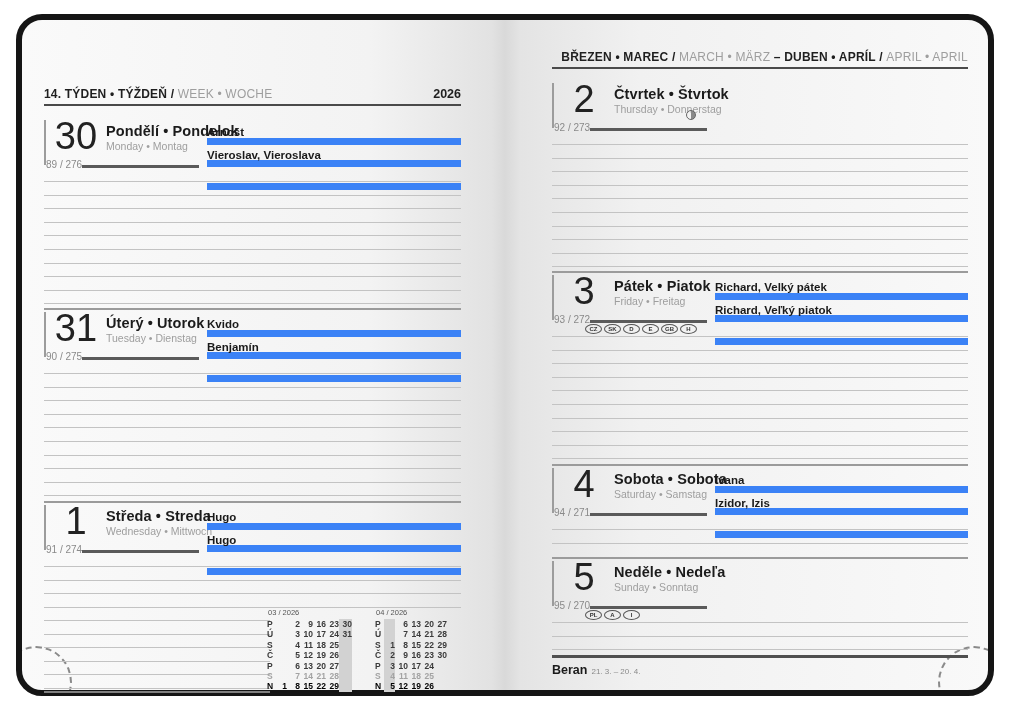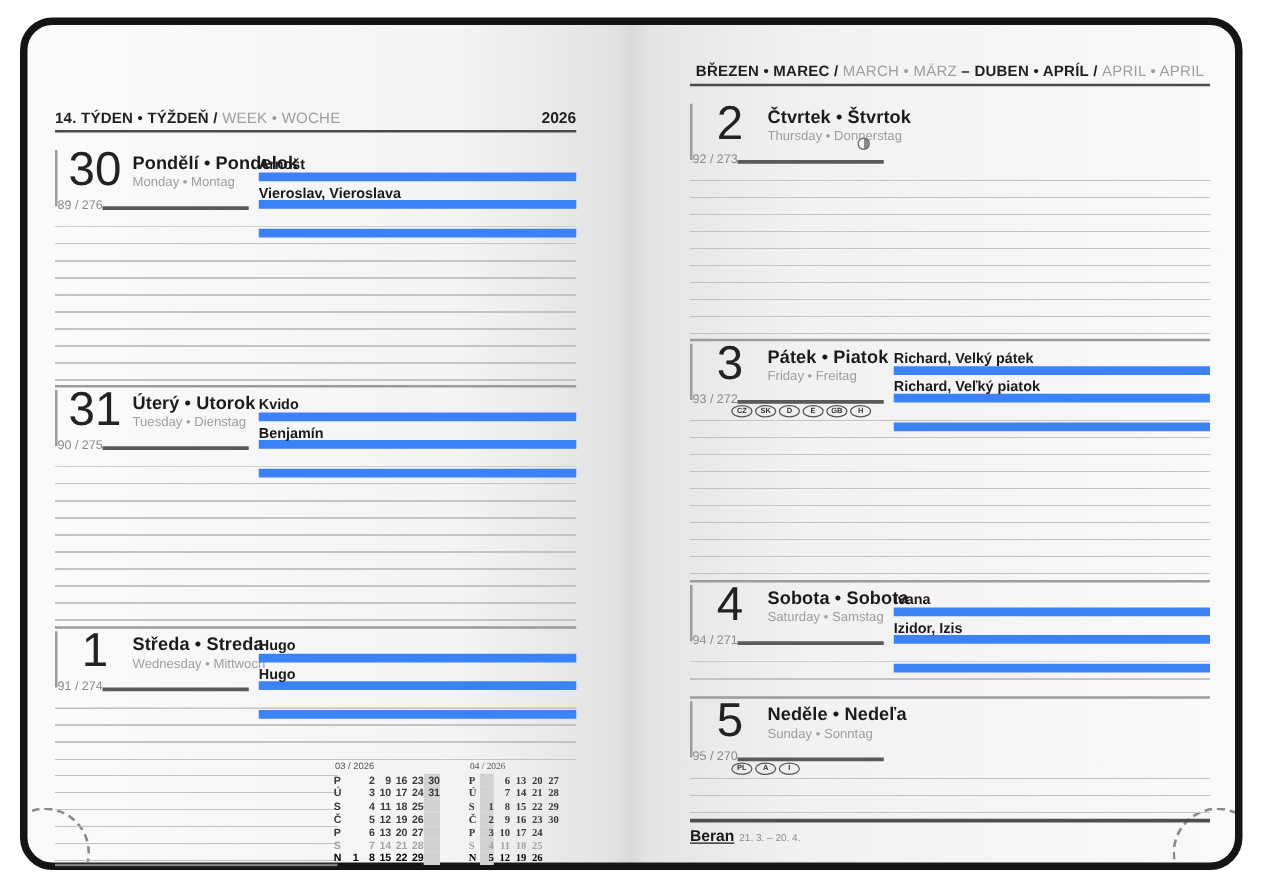--- a/index.html
+++ b/index.html
@@ -20,21 +20,21 @@
   }
   .arc-bl{left:-22px;bottom:-28px;}
   .arc-br{right:-22px;bottom:-28px;}
   .page{position:absolute;top:0;height:717px;}
   .page-left{left:44px;width:417px;margin-top:37px;}
   .page-right{left:552px;width:416px;}
   .hdr{position:absolute;top:50px;left:0;right:0;font-size:12px;letter-spacing:.2px;white-space:nowrap;}
   .hdr b{color:#1f1f1f;font-weight:700;}
   .hdr .lt{color:#9e9e9e;font-weight:400;}
   .hdr-rule{position:absolute;top:67px;left:0;right:0;height:2px;background:#4a4a4a;}
-  .hdr-right{text-align:center;}
+  .hdr-right{text-align:right;}
   .year{position:absolute;top:50px;right:0;font-size:12.5px;font-weight:700;color:#1f1f1f;}
   .day{position:absolute;left:0;right:0;}
   .top-line{position:absolute;left:0;right:0;top:-1px;height:1.5px;background:#9b9b9b;}
   .vbar{position:absolute;left:0;top:3px;width:1.5px;height:45px;background:#9c9c9c;}
   .dnum{position:absolute;left:4px;top:0;width:56px;text-align:center;font-size:38px;font-weight:400;color:#222;line-height:1;}
   .dcz{position:absolute;left:62px;top:6px;font-size:14.5px;font-weight:700;color:#1b1b1b;letter-spacing:.1px;}
   .den{position:absolute;left:62px;top:23px;font-size:10.5px;color:#9e9e9e;}
   .doy{position:absolute;left:2px;top:42px;font-size:10px;color:#8a8a8a;}
   .thick{position:absolute;left:38px;width:117px;top:48px;height:2.5px;background:#5a5a5a;}
   .entries{position:absolute;left:163px;right:0;top:5px;}
@@ -54,21 +54,21 @@
   .cal-row{display:flex;height:10.4px;line-height:10.5px;font-size:8.5px;font-weight:700;color:#3a3a3a;}
   .cal-row.gray{color:#a3a3a3;}
   .cal-row.boldrow{color:#000;}
   .cal-d{width:9px;text-align:left;}
   .cal-c{width:13px;text-align:right;}
   .cal-c.first{width:11px;}
   .cal-c.hl{background:#d2d2d2;}
   .bottom-rule-left{position:absolute;left:0;top:654px;width:226px;height:2px;background:#808080;}
   .bottom-rule-right{position:absolute;left:0;right:0;top:655px;height:2.5px;background:#4f4f4f;}
   .zodiac{position:absolute;left:0;top:660px;white-space:nowrap;}
-  .zodiac .zn{font-size:12.5px;font-weight:700;color:#1a1a1a;text-decoration:underline;}
+  .zodiac .zn{font-size:12.5px;font-weight:700;color:#1a1a1a;}
   .zodiac .zr{font-size:8px;color:#8a8a8a;margin-left:4px;}
 </style>
 </head>
 <body>
 
 <div class="book">
   <div class="corner-arc arc-bl"></div>
   <div class="corner-arc arc-br"></div>
 </div>
 
@@ -185,21 +185,21 @@
         <div class="cal-row boldrow">
           <div class="cal-d">N</div>
           <div class="cal-c first">1</div>
           <div class="cal-c">8</div>
           <div class="cal-c">15</div>
           <div class="cal-c">22</div>
           <div class="cal-c">29</div>
           <div class="cal-c hl"></div>
         </div>
       </div>
-      <div class="cal" style="left: 108px; font-family: Liberation Serif, serif;">
+      <div class="cal" style="left: 108px;">
         <div class="cal-title">04 / 2026</div>
         <div class="cal-row">
           <div class="cal-d">P</div>
           <div class="cal-c first hl"></div>
           <div class="cal-c">6</div>
           <div class="cal-c">13</div>
           <div class="cal-c">20</div>
           <div class="cal-c">27</div>
         </div>
         <div class="cal-row">

